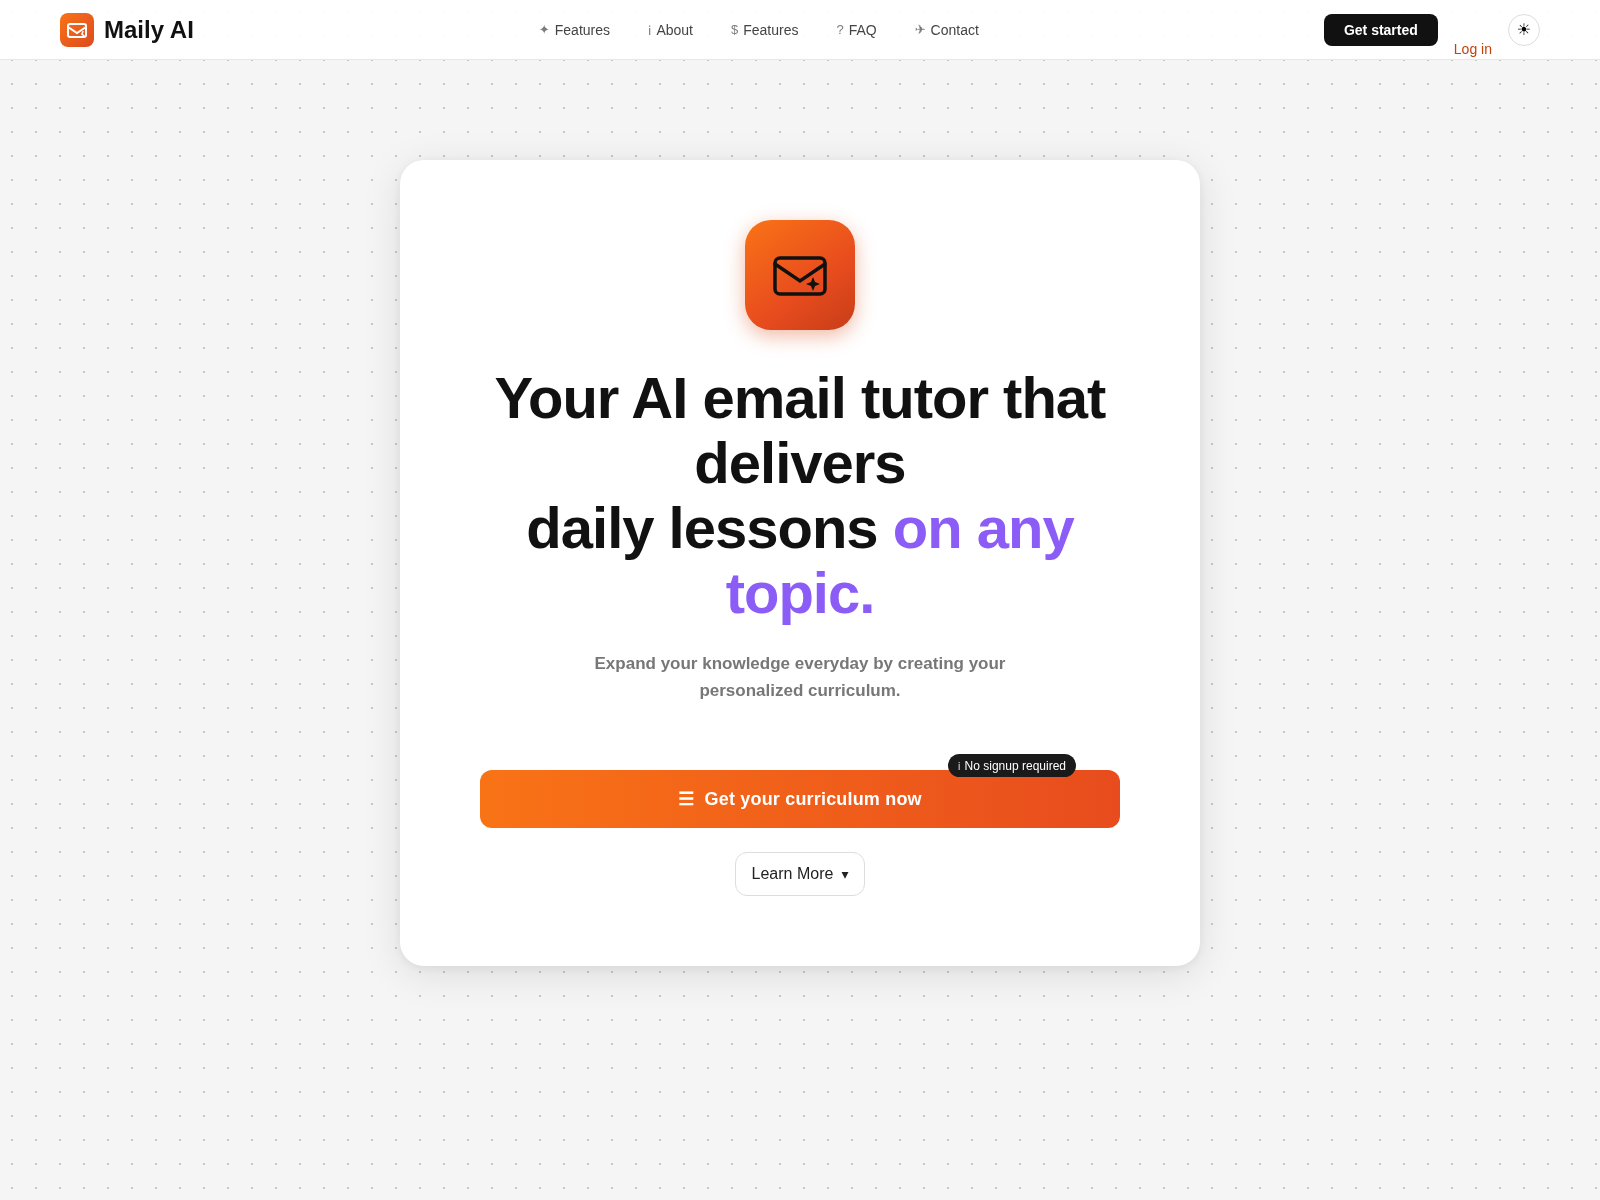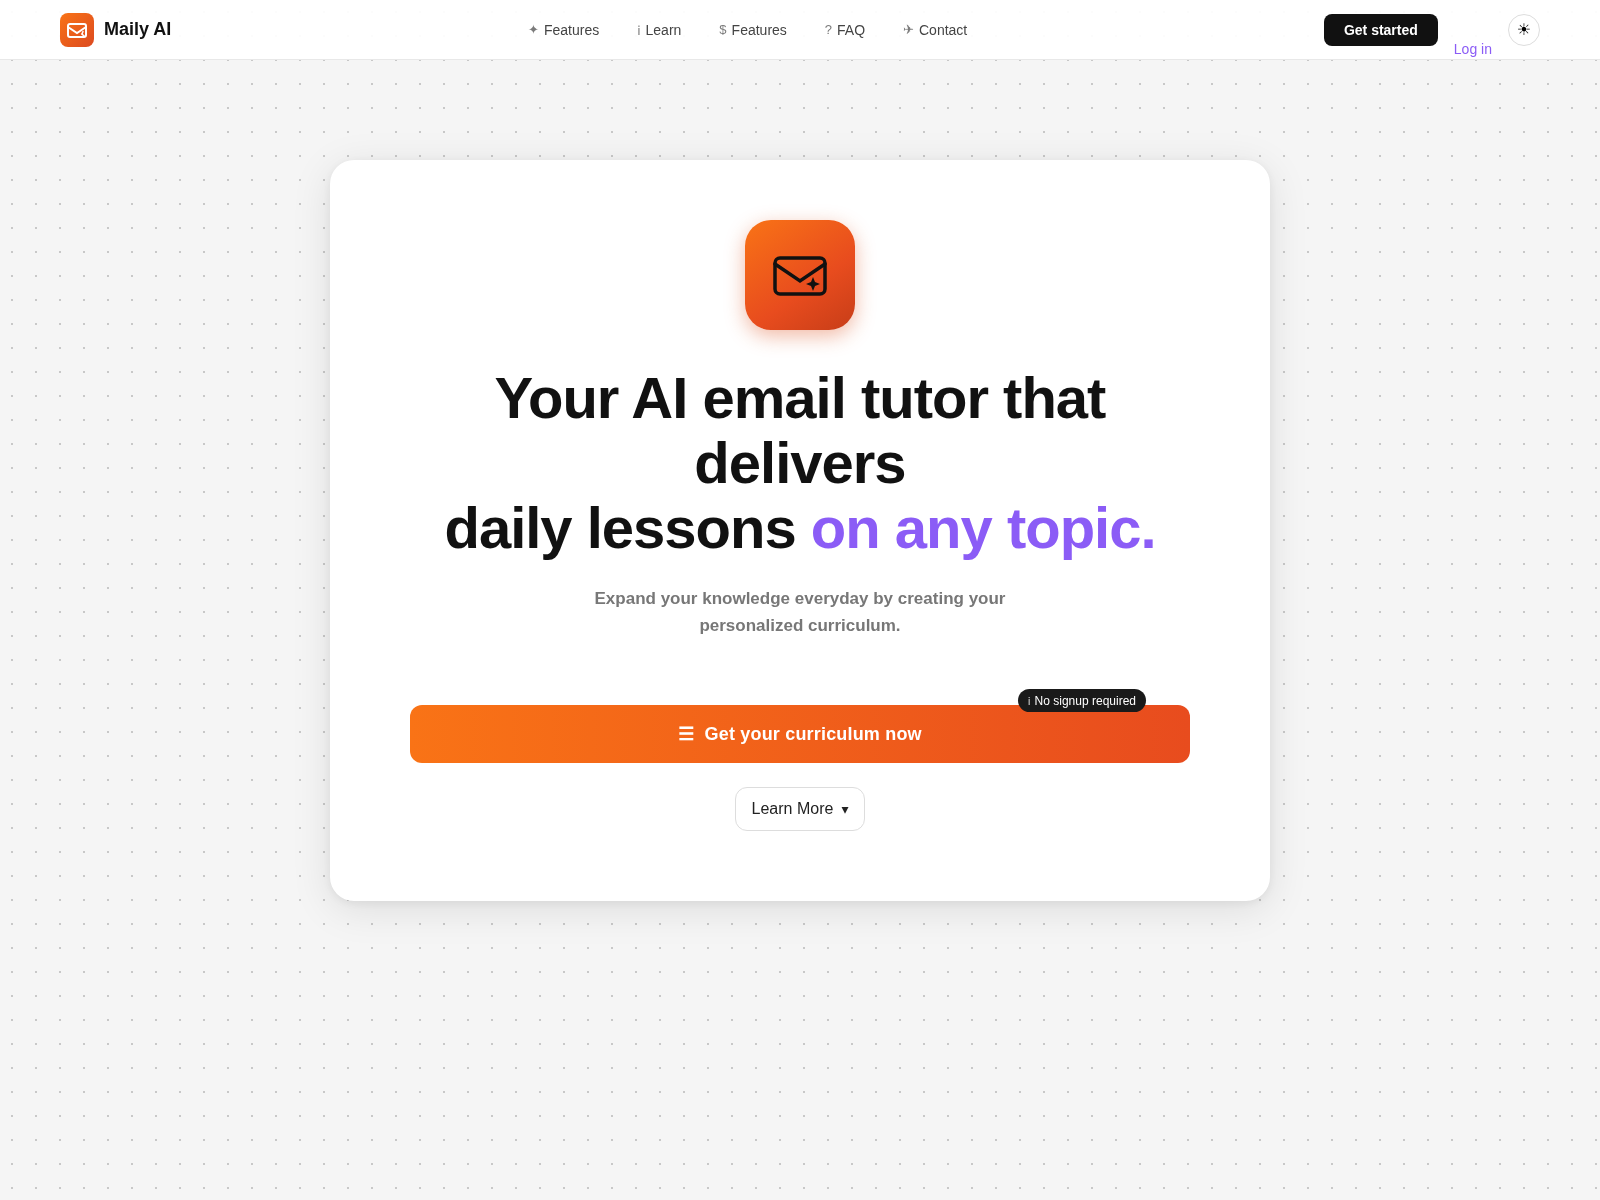--- a/index.html
+++ b/index.html
@@ -48,21 +48,21 @@
       border-radius: 8px;
       background: linear-gradient(135deg, #f97316, #dc4a20);
       display: flex;
       align-items: center;
       justify-content: center;
       color: white;
       font-size: 18px;
     }
 
     .logo-text {
-      font-size: 18px;
+      font-size: 24px;
       font-weight: 700;
       color: #111;
     }
 
     .logo-text span {
       color: #111;
     }
 
     .navbar-nav {
       display: flex;
@@ -99,21 +99,21 @@
       border: none;
       padding: 8px 20px;
       border-radius: 8px;
       font-size: 14px;
       font-weight: 600;
       cursor: pointer;
     }
 
     .btn-login {
       background: transparent;
-      color: #8b5cf6;
+      color: #c2410c;
       border: none;
       padding: 8px 16px;
       border-radius: 8px;
       font-size: 14px;
       font-weight: 500;
       cursor: pointer;
       margin-top: 38px;
     }
 
     .btn-theme {
@@ -137,21 +137,21 @@
       justify-content: center;
       align-items: center;
       padding: 100px 0;
     }
 
     
     .hero-card {
       background: white;
       border-radius: 24px;
       box-shadow: 0 8px 40px rgba(0,0,0,0.10), 0 2px 8px rgba(0,0,0,0.06);
-      width: 940px;
+      width: 800px;
       padding: 60px 80px 70px;
       display: flex;
       flex-direction: column;
       align-items: center;
       text-align: center;
     }
 
     
     .app-icon-wrapper {
       width: 110px;
@@ -283,21 +283,21 @@
     </span>
   </div>
 
   <nav class="navbar-nav">
     <a class="nav-item">
       <span class="nav-icon">✦</span>
       <span>Features</span>
     </a>
     <a class="nav-item">
       <span class="nav-icon">ℹ</span>
-      <span>Learn</span>
+      <span>About</span>
     </a>
     <a class="nav-item">
       <span class="nav-icon">$</span>
       <span>Features</span>
     </a>
     <a class="nav-item">
       <span class="nav-icon">?</span>
       <span>FAQ</span>
     </a>
     <a class="nav-item">

